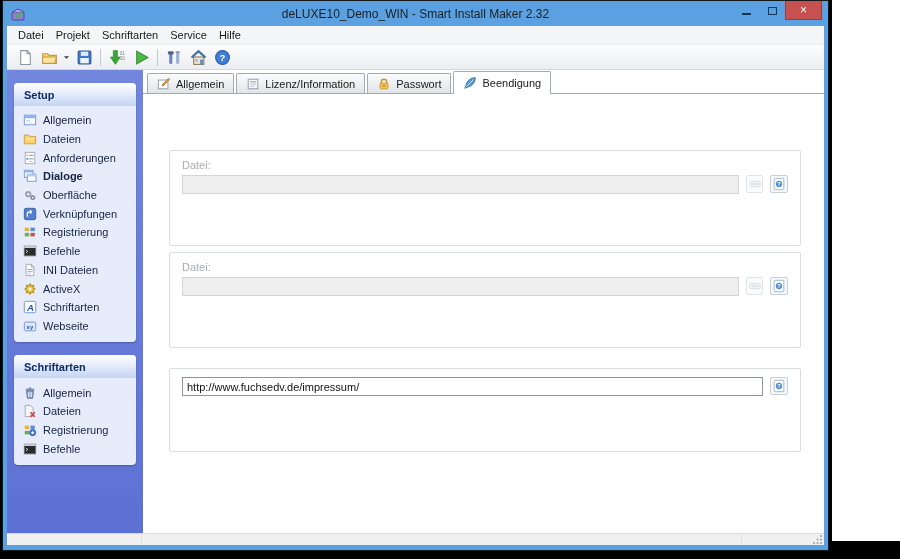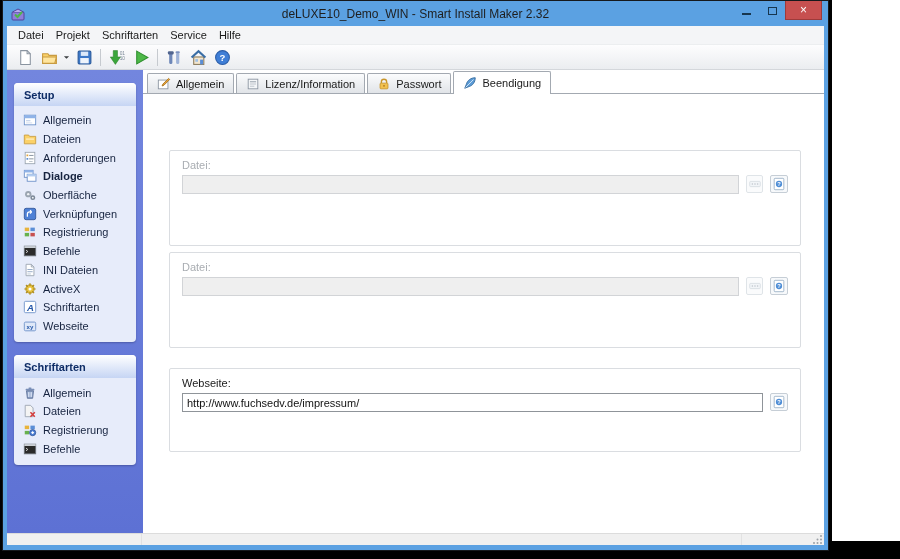--- a/index.html
+++ b/index.html
@@ -481,21 +481,20 @@
                         <rect x="2.5" y="1.5" width="11" height="13" rx="1" fill="#fff" stroke="#9ab0c6"></rect>
                         <circle cx="8" cy="8" r="3.6" fill="#4f8ed6"></circle>
                         <text x="8" y="10.6" font-size="6.5" font-weight="bold" text-anchor="middle" fill="#fff">?</text>
                       </svg>
                     </span>
                   </button>
               </div>
             </div>
 
             <div class="groupbox gb-3">
-              <div class="field-label">Webseite:</div>
               <div class="field-row">
                 <input class="text-input w-web" type="text" value="http://www.fuchsedv.de/impressum/" style="">
                 <button class="mini-btn">
                     <span class="ic">
                       <svg viewBox="0 0 16 16">
                         <rect x="2.5" y="1.5" width="11" height="13" rx="1" fill="#fff" stroke="#9ab0c6"></rect>
                         <circle cx="8" cy="8" r="3.6" fill="#4f8ed6"></circle>
                         <text x="8" y="10.6" font-size="6.5" font-weight="bold" text-anchor="middle" fill="#fff">?</text>
                       </svg>
                     </span>

